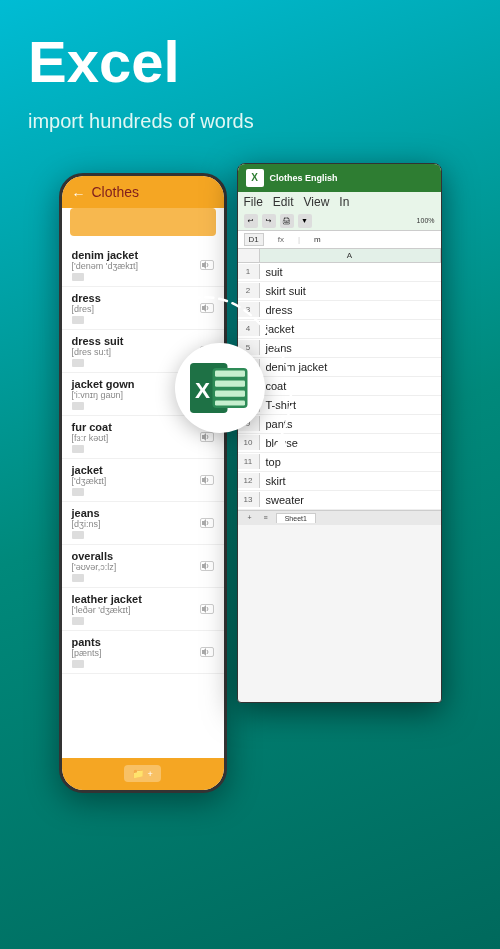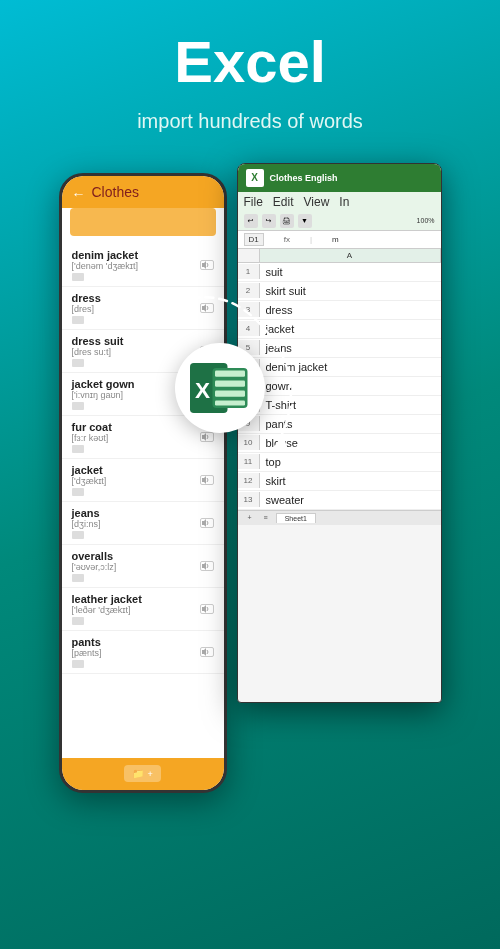--- a/index.html
+++ b/index.html
@@ -8,21 +8,21 @@
       width: 500px;
       height: 949px;
       overflow: hidden;
       font-family: 'Segoe UI', Arial, sans-serif;
       background: linear-gradient(160deg, #00bcd4 0%, #00897b 50%, #00695c 100%);
       position: relative;
     }
 
     
     .header {
-      text-align: center;
+      text-align: left;
       padding: 30px 28px 10px;
     }
 
     .header-title {
       font-size: 58px;
       font-weight: 900;
       color: #ffffff;
       line-height: 1.1;
     }
 
@@ -287,21 +287,21 @@
       font-size: 7px;
       color: #333;
       margin-left: auto;
     }
 
     .excel-formula-bar {
       background: #fff;
       padding: 2px 6px;
       display: flex;
       align-items: center;
-      gap: 20px;
+      gap: 14px;
       border-bottom: 1px solid #ccc;
     }
 
     .excel-cell-ref {
       font-size: 8px;
       color: #333;
       background: #f0f0f0;
       padding: 1px 4px;
       border: 1px solid #ccc;
       min-width: 20px;
@@ -655,21 +655,21 @@
       <div class="excel-row">
         <div class="excel-row-num">5</div>
         <div class="excel-row-cell">jeans</div>
       </div>
       <div class="excel-row">
         <div class="excel-row-num">6</div>
         <div class="excel-row-cell">denim jacket</div>
       </div>
       <div class="excel-row">
         <div class="excel-row-num">7</div>
-        <div class="excel-row-cell">gown</div>
+        <div class="excel-row-cell">coat</div>
       </div>
       <div class="excel-row">
         <div class="excel-row-num">8</div>
         <div class="excel-row-cell">T-shirt</div>
       </div>
       <div class="excel-row">
         <div class="excel-row-num">9</div>
         <div class="excel-row-cell">pants</div>
       </div>
       <div class="excel-row">

